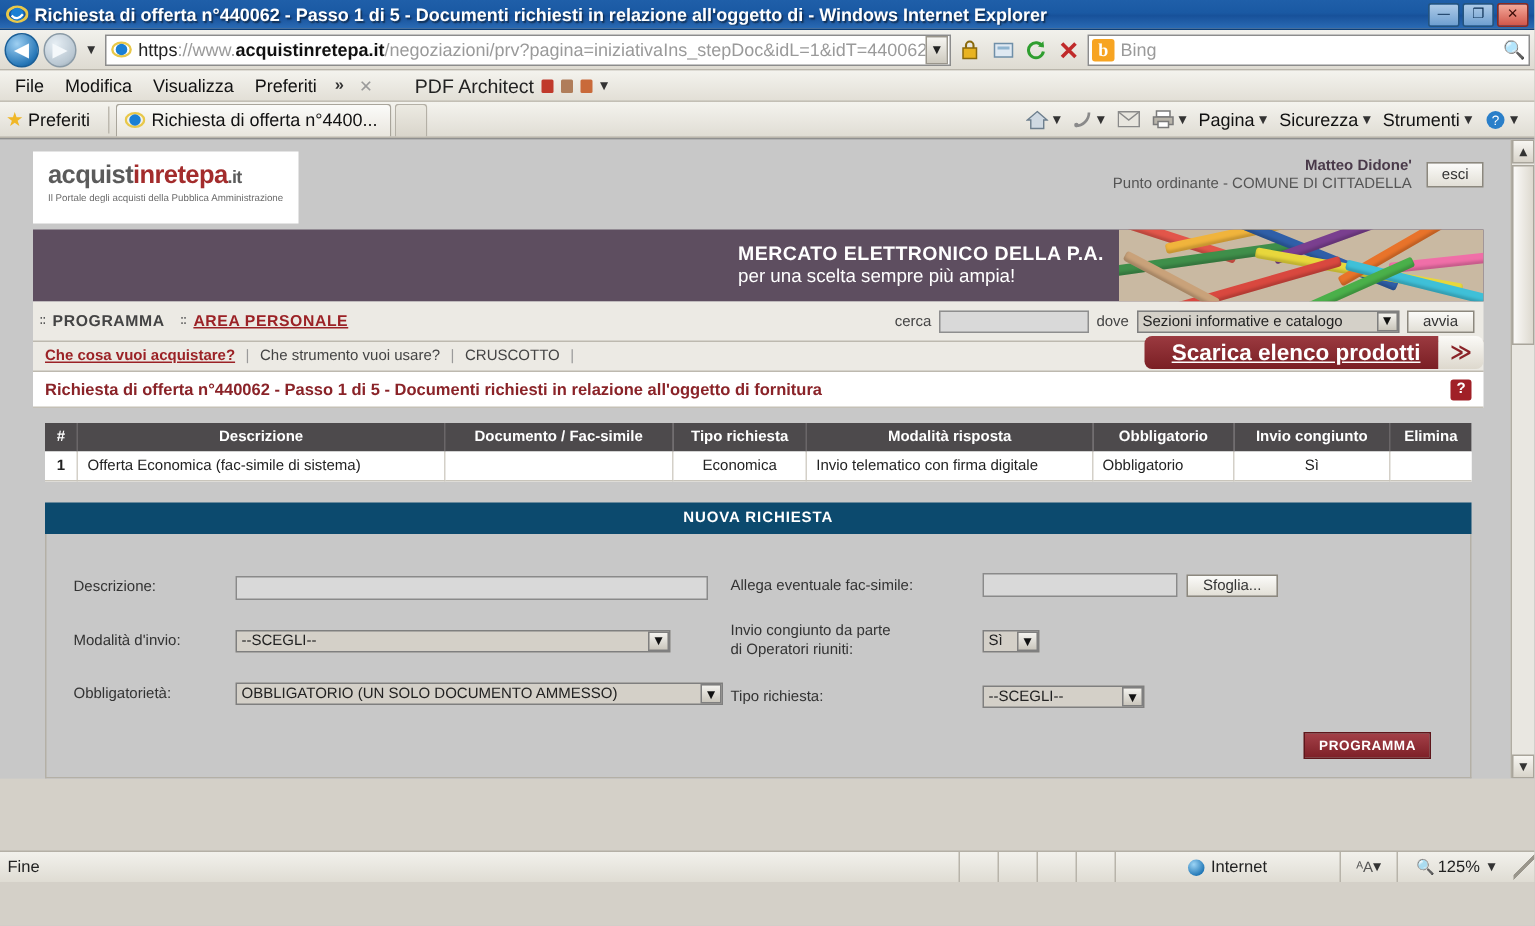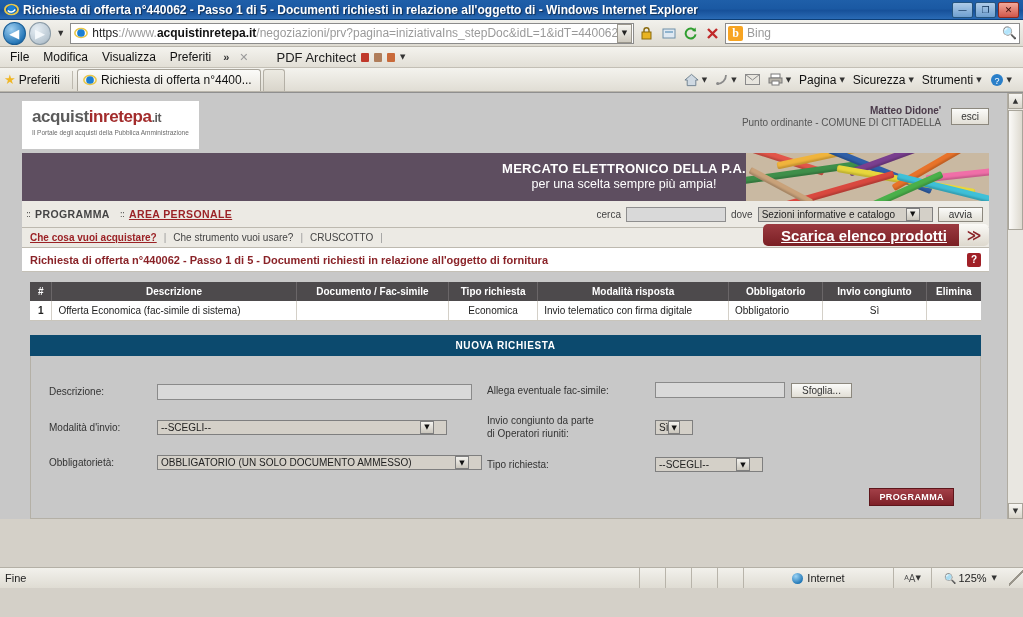--- a/index.html
+++ b/index.html
@@ -196,22 +196,22 @@
     border: 1px solid #8c887e; font-size: 10px; color: #333;
     padding: 2px 9px; margin-top: 3px;
   }
 
   .banner {
     height: 48px; background: #5e4e60;
     display: flex; align-items: center;
     overflow: hidden;
   }
   .banner-txt {
-    margin-left: auto; text-align: center; color: #fff;
-    line-height: 1.15;
+    margin-left: auto; text-align: left; color: #fff;
+    padding-right: 10px; line-height: 1.15;
   }
   .banner-txt .b1 { font-size: 13px; font-weight: bold; letter-spacing: .3px;}
   .banner-txt .b2 { font-size: 12.5px; }
   .pencils { width: 243px; height: 48px; flex: 0 0 auto; position: relative; overflow: hidden; background:#c9b9a2;}
   .pencils i {
     position: absolute; display:block; height: 7px; border-radius: 2px;
     box-shadow: inset 0 -2px 2px rgba(0,0,0,.18);
   }
 
   .navband {
@@ -224,21 +224,21 @@
   .nav-main.active { color: #9b2226; text-decoration: underline; }
   .nav-search { margin-left: auto; display: flex; align-items: center; gap: 5px; padding-right: 6px;}
   .nav-search .lbl { font-size: 10px; color: #444; }
   .inp {
     background: #d9d9d9; border: 1px solid #8e8e8e;
     height: 15px; font-size: 10px; padding: 0 3px; color:#222;
   }
   .sel {
     background: #d4d0c8; border: 1px solid #7f7f7f;
     height: 15px; font-size: 10px; color: #222;
-    display: flex; align-items: center; padding: 0 12px 0 3px;
+    display: flex; align-items: center; padding: 0 0 0 3px;
   }
   .sel .selcaret {
     margin-left: auto; width: 14px; height: 13px;
     background: linear-gradient(to bottom,#f4f3ef,#cac6bc);
     border: 1px solid #7f7f7f;
     display: flex; align-items: center; justify-content: center;
     font-size: 7px; color: #111; font-family:"DejaVu Sans",sans-serif;
   }
   .btn-gray {
     background: linear-gradient(to bottom,#fbfbf9,#e2dfd6);

